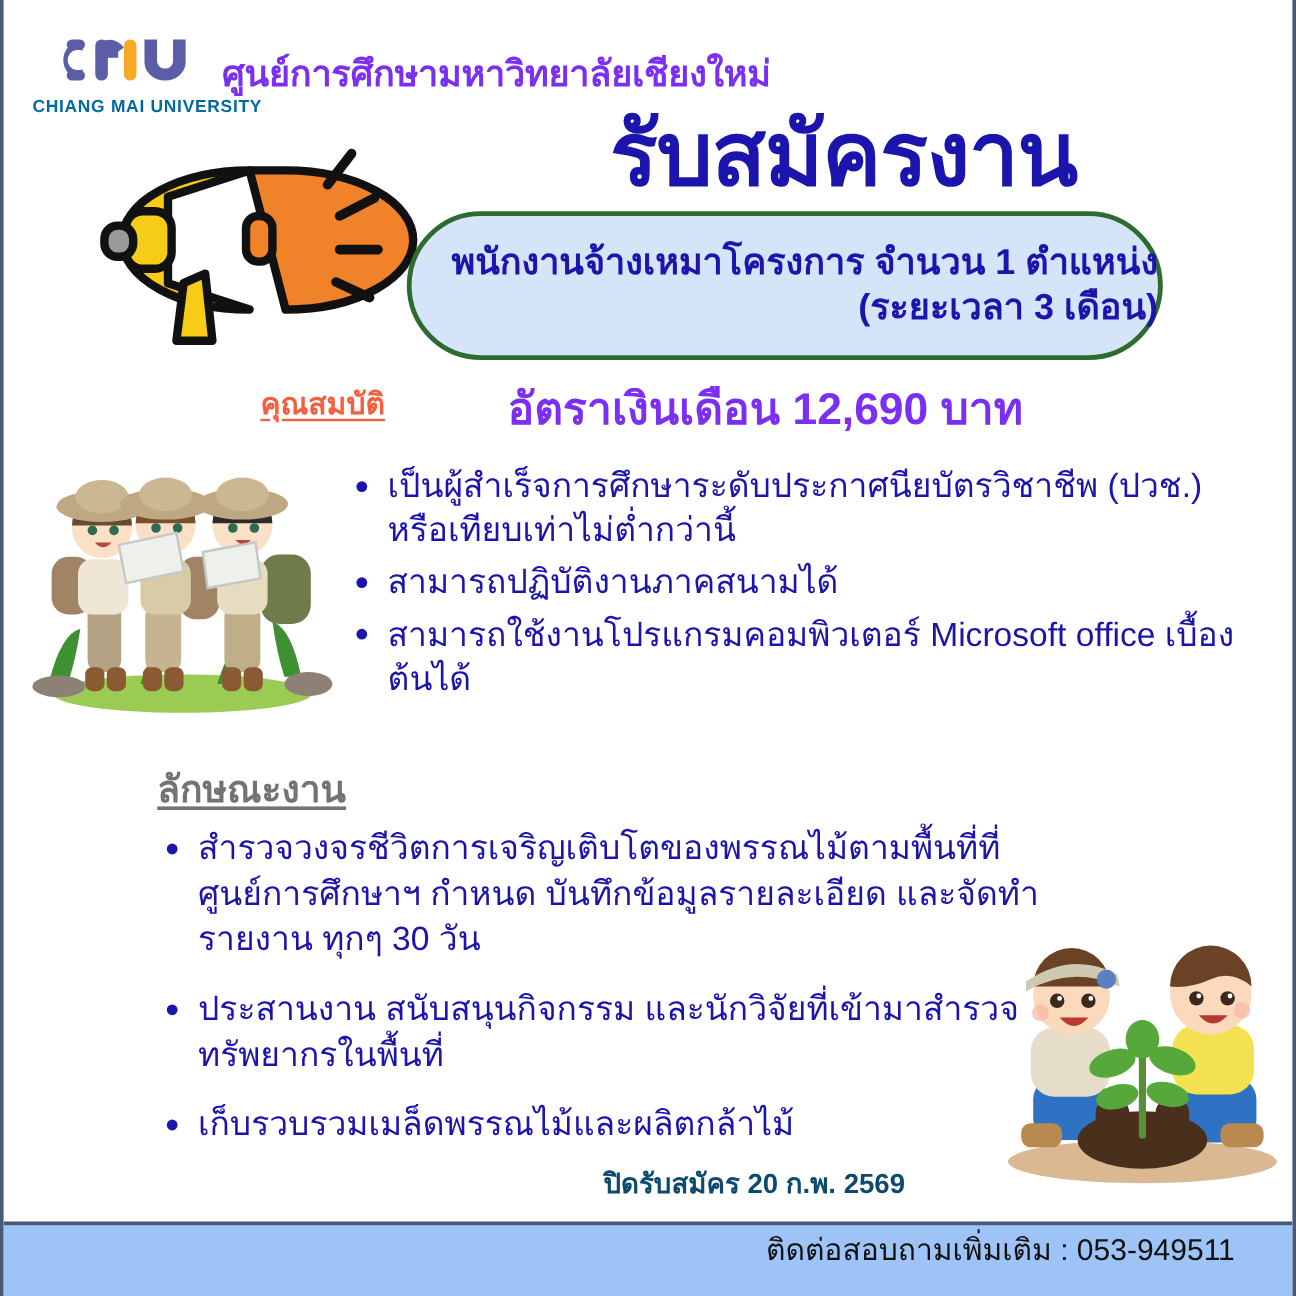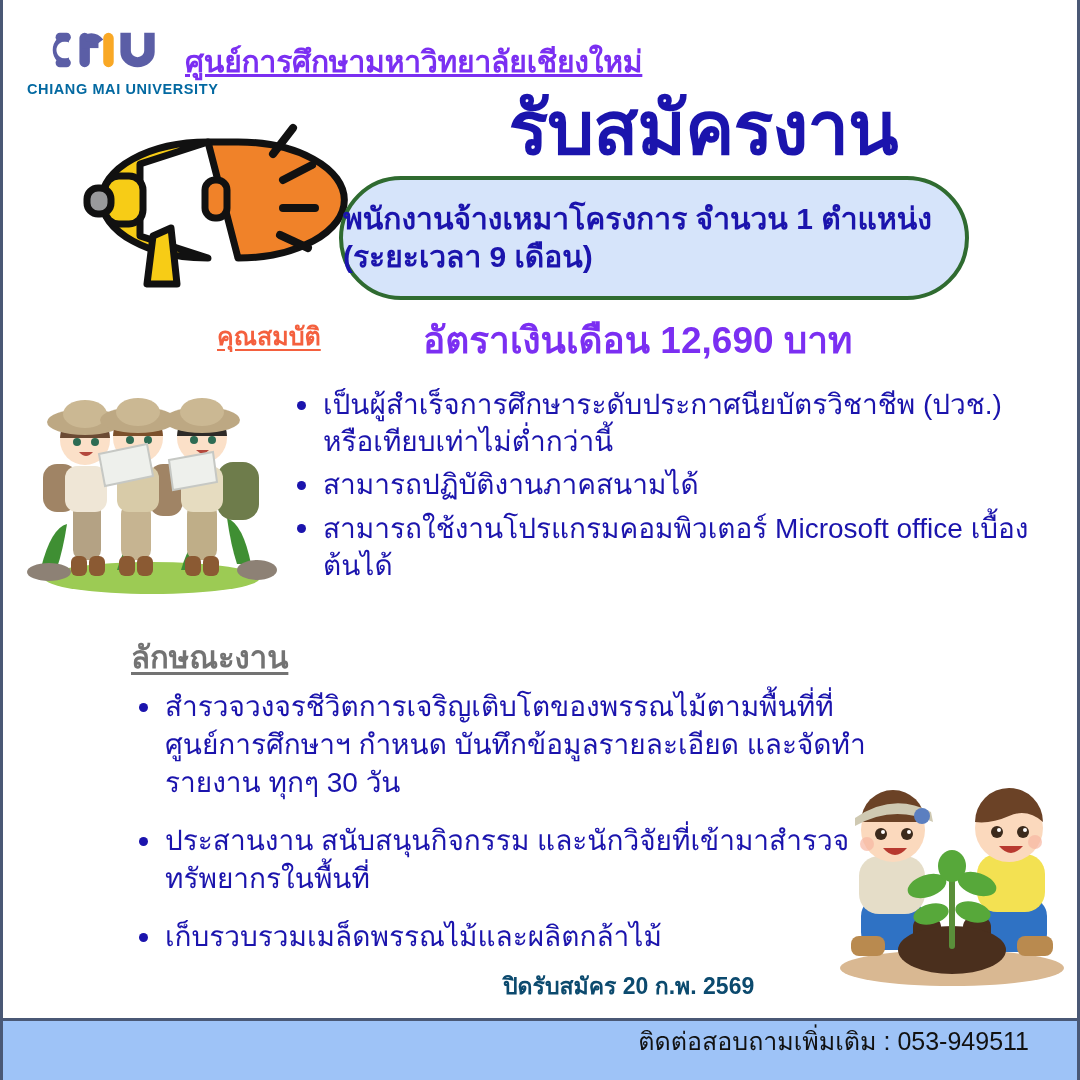--- a/index.html
+++ b/index.html
@@ -43,21 +43,20 @@
   }
   .org-name {
     position: absolute;
     left: 182px;
     top: 38px;
     font-size: 30px;
     font-weight: bold;
     color: #7b2ff2;
     letter-spacing: -0.2px;
     white-space: nowrap;
-    text-decoration: underline;
   }
 
   
   .megaphone {
     position: absolute;
     left: 62px;
     top: 108px;
     width: 292px;
     height: 195px;
   }
@@ -82,21 +81,21 @@
     left: 336px;
     top: 176px;
     width: 630px;
     height: 124px;
     background: #d6e4fa;
     border: 4px solid #2f6b30;
     border-radius: 62px;
     box-sizing: border-box;
     display: flex;
     flex-direction: column;
-    align-items: flex-start;
+    align-items: flex-end;
     justify-content: center;
     gap: 4px;
   }
   .position-line {
     font-size: 30px;
     font-weight: bold;
     color: #1b14ad;
     line-height: 1.12;
     white-space: nowrap;
   }
@@ -264,21 +263,21 @@
         <line x1="250" y1="100" x2="218" y2="100"></line>
         <line x1="243" y1="140" x2="215" y2="127"></line>
       </g>
     </g>
   </svg>
 
   <div class="main-title">รับสมัครงาน</div>
 
   <div class="position-pill">
     <div class="position-line">พนักงานจ้างเหมาโครงการ จำนวน 1 ตำแหน่ง</div>
-    <div class="position-line">(ระยะเวลา 9 เดือน)</div>
+    <div class="position-line">(ระยะเวลา 3 เดือน)</div>
   </div>
 
   <div class="qual-heading">คุณสมบัติ</div>
   <div class="salary">อัตราเงินเดือน 12,690 บาท</div>
 
   <svg class="scouts" viewBox="0 0 262 216">
     <ellipse cx="131" cy="196" rx="108" ry="16" fill="#9ccb54"></ellipse>
     <g fill="#3f8f33">
       <path d="M20 186 q10 -40 26 -44 q-4 26 -10 44 Z"></path>
       <path d="M230 182 q-8 -40 -24 -46 q4 28 10 46 Z"></path>

